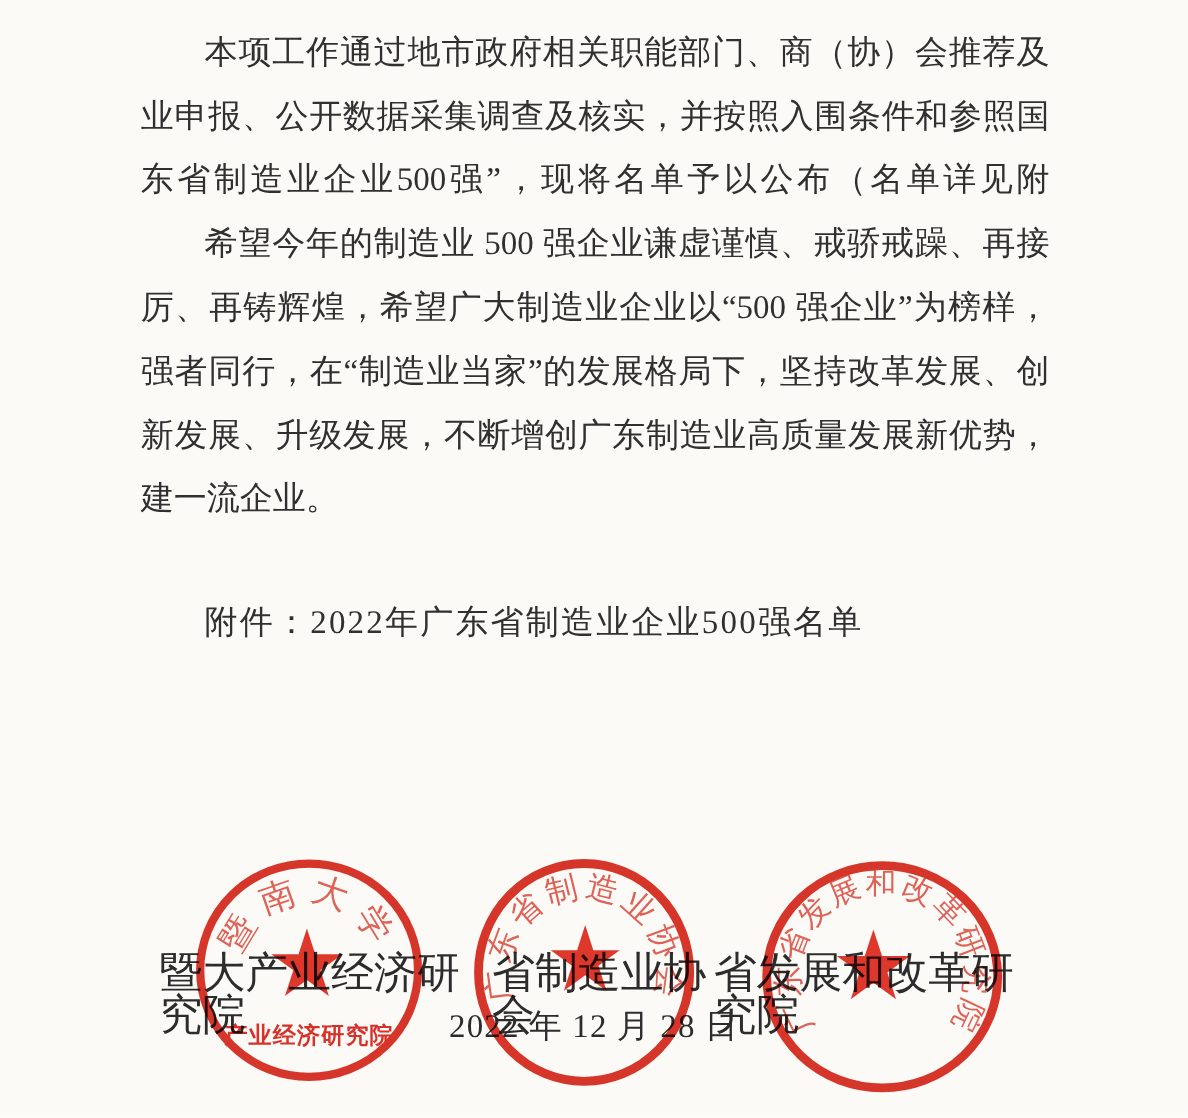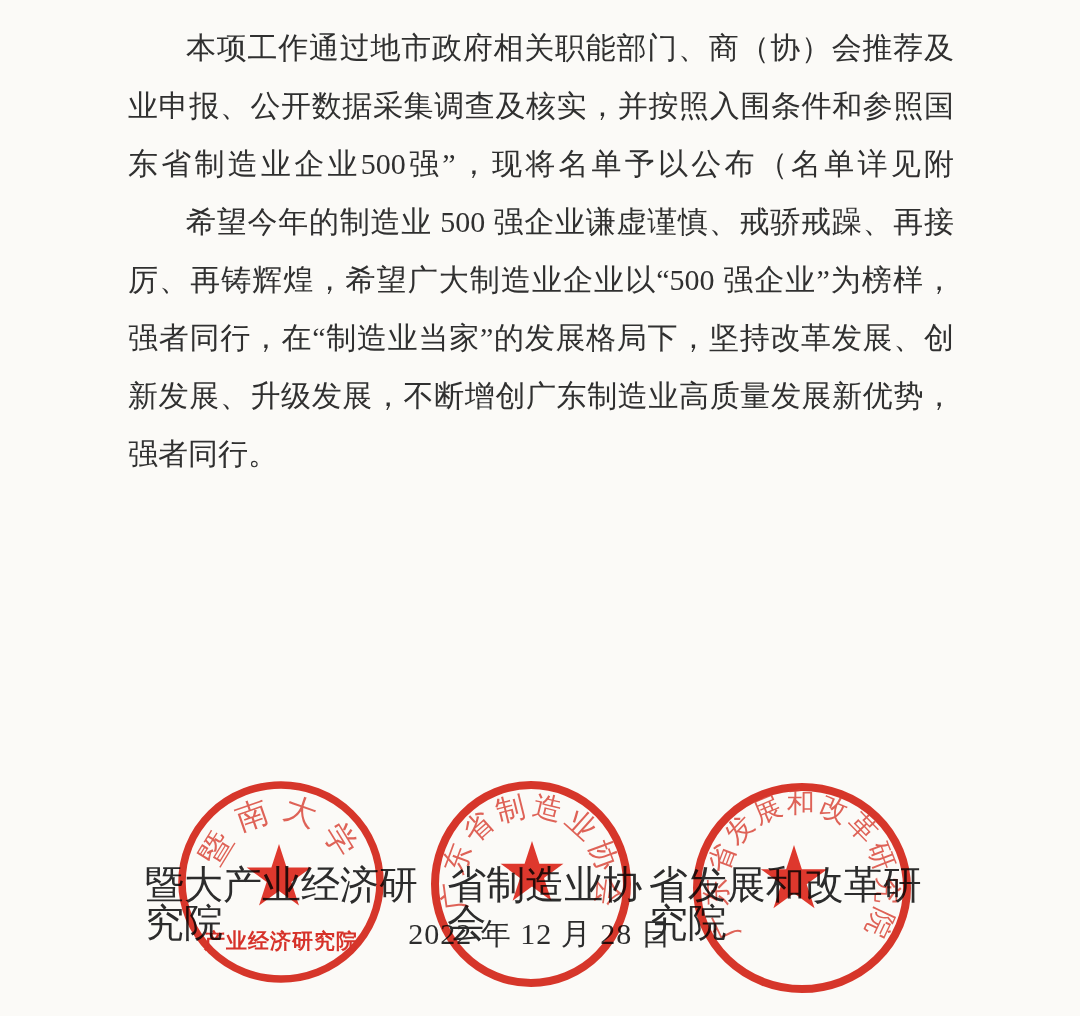--- a/index.html
+++ b/index.html
@@ -68,21 +68,22 @@
 <div class="page">
 
   <div class="body-text">
     <div class="line jline indent">本项工作通过地市政府相关职能部门、商（协）会推荐及企</div>
     <div class="line jline">业申报、公开数据采集调查及核实，并按照入围条件和参照国际</div>
     <div class="line jline">东省制造业企业500强”，现将名单予以公布（名单详见附件）。</div>
     <div class="line jline indent">希望今年的制造业 500 强企业谦虚谨慎、戒骄戒躁、再接再</div>
     <div class="line jline">厉、再铸辉煌，希望广大制造业企业以“500 强企业”为榜样，与</div>
     <div class="line jline">强者同行，在“制造业当家”的发展格局下，坚持改革发展、创</div>
     <div class="line jline">新发展、升级发展，不断增创广东制造业高质量发展新优势，创</div>
-    <div class="line">强者同行。</div>
+    <div class="line">建一流企业。</div>
+    <div class="attachment indent">附件：2022年广东省制造业企业500强名单</div>
   </div>
 
   <div class="sig-orgs">
     <span>暨大产业经济研究院</span>
     <span>省制造业协会</span>
     <span>省发展和改革研究院</span>
   </div>
 
   <div class="sig-date">2022 年 12 月 28 日</div>
 

